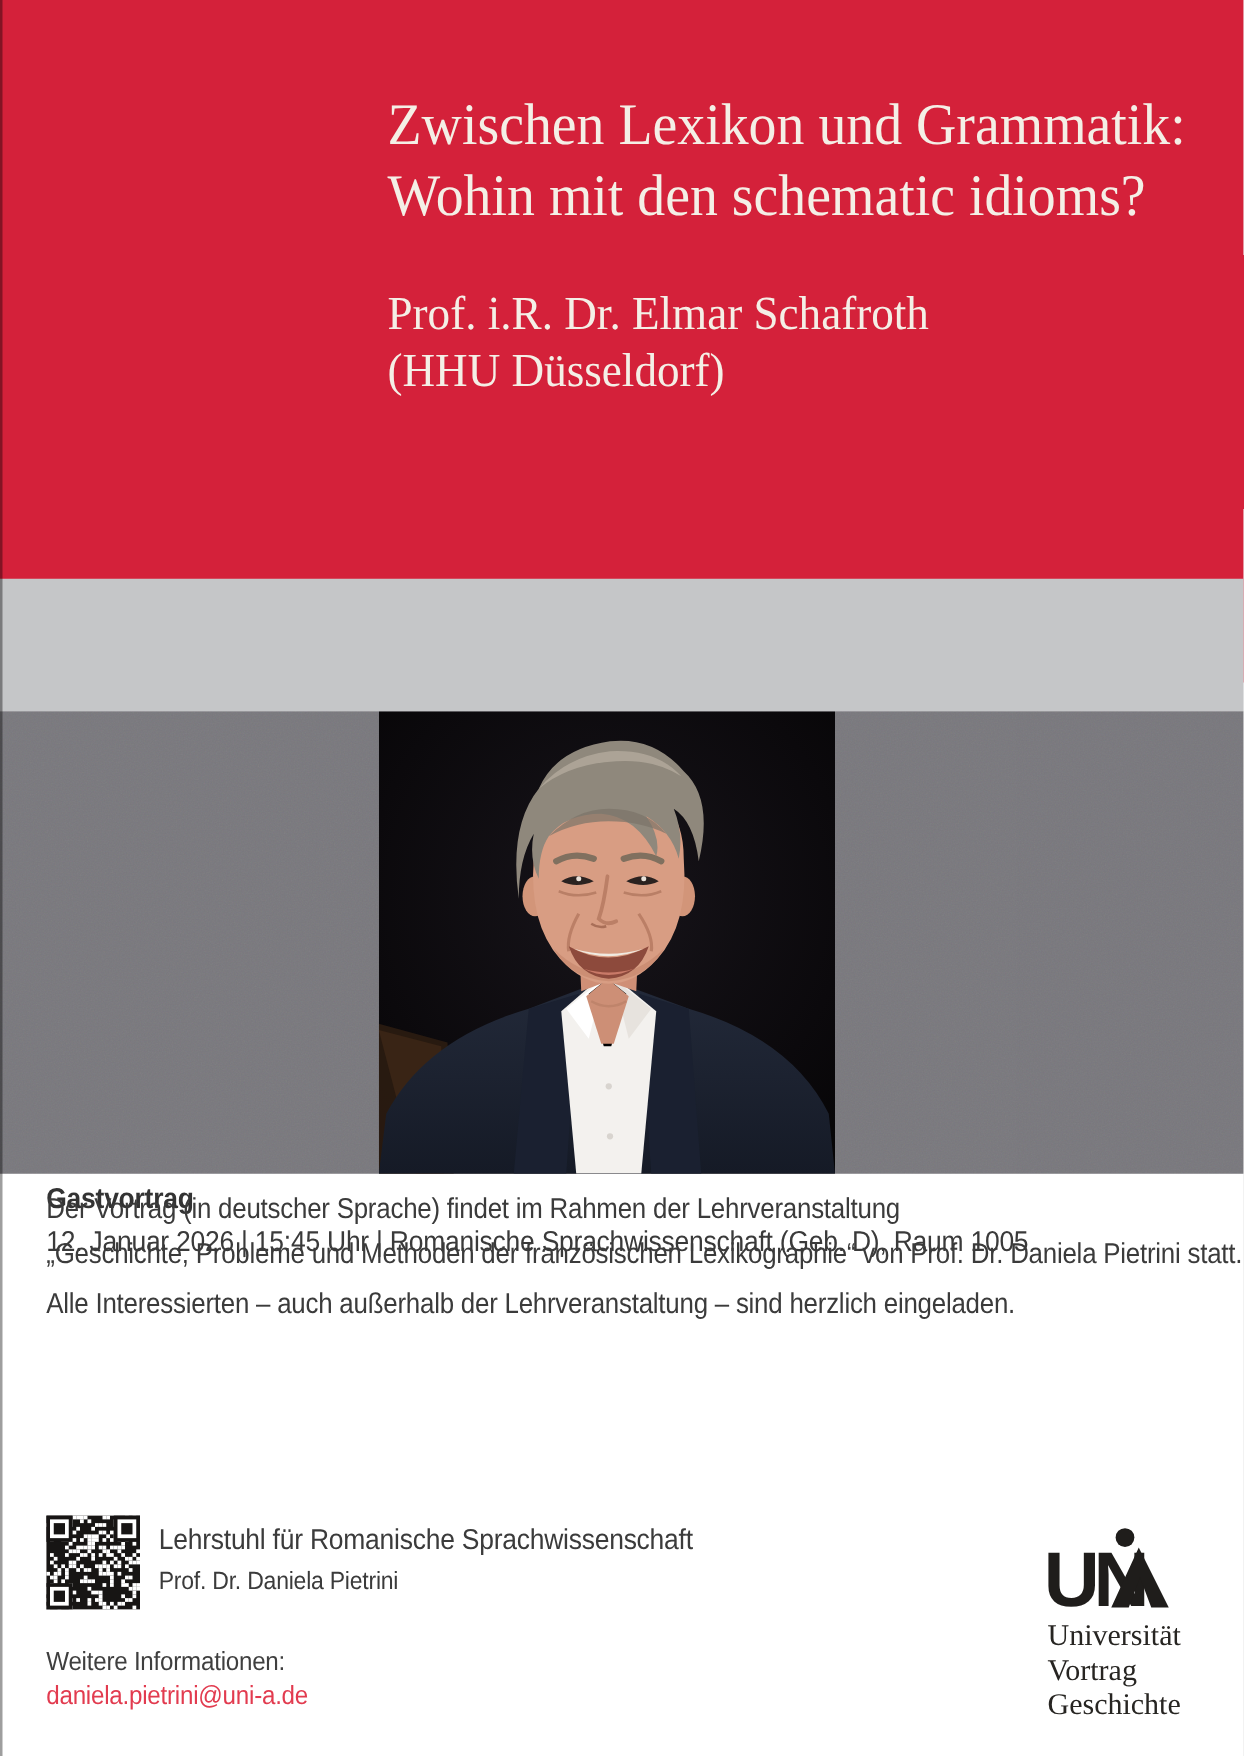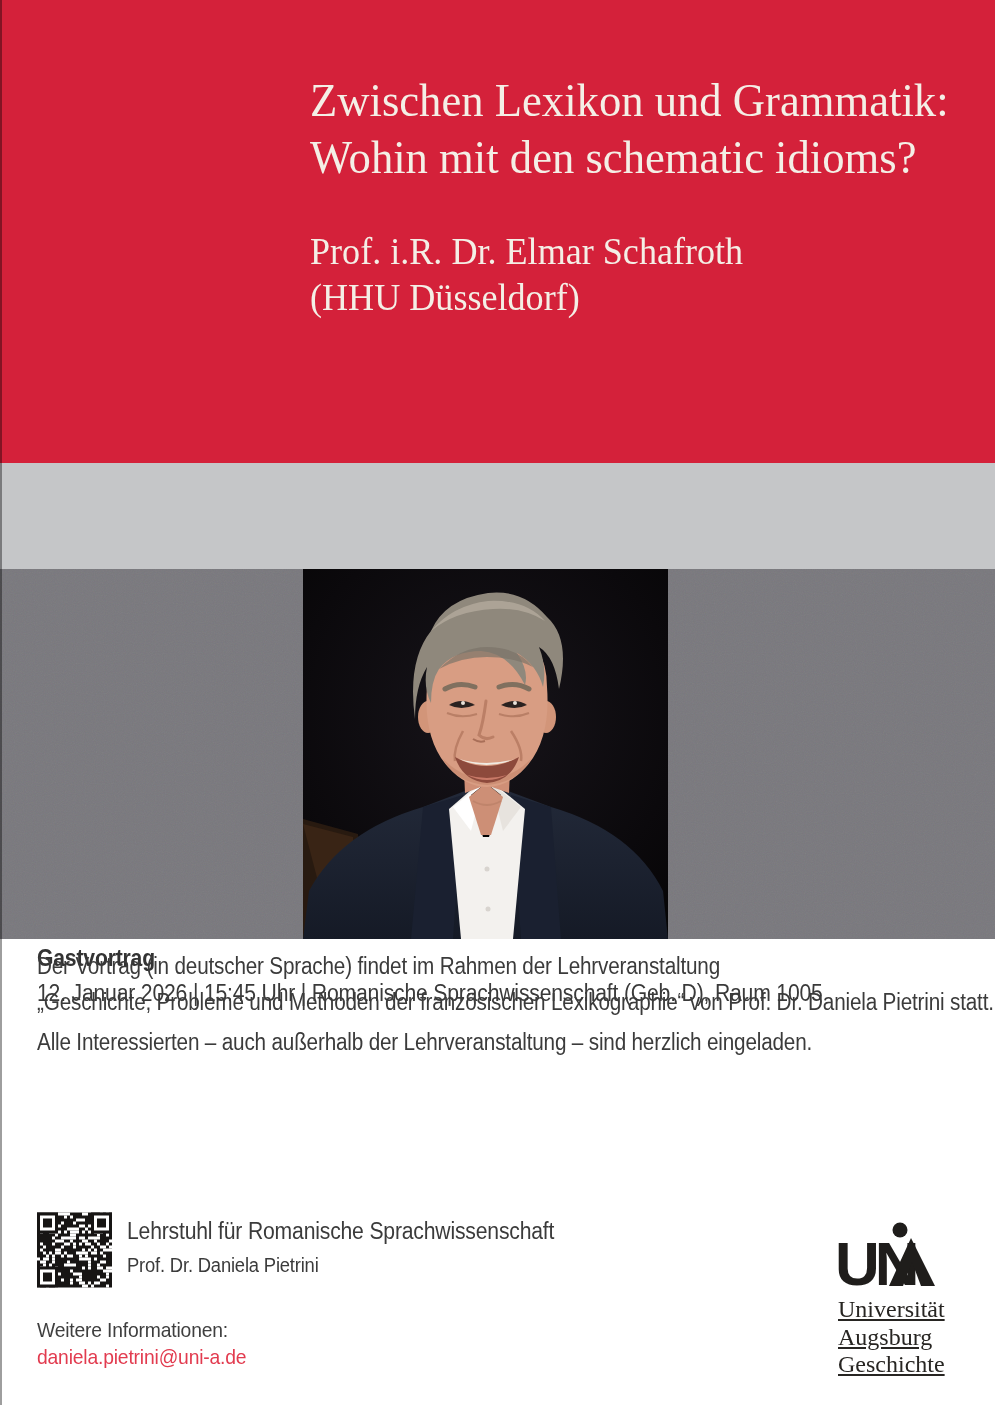--- a/index.html
+++ b/index.html
@@ -45,21 +45,21 @@
   .chair-prof { position:absolute; left:127px; top:1254px; font-size:20px; color:#3b3b3b;
     transform:scaleX(0.92); transform-origin:0 0; white-space:nowrap; letter-spacing:-0.2px; }
   .info-label { position:absolute; left:37px; top:1318px; font-size:21px; color:#3f3f3f;
     transform:scaleX(0.92); transform-origin:0 0; white-space:nowrap; letter-spacing:-0.2px; }
   .email { position:absolute; left:37px; top:1345px; font-size:21px; color:#e23b4f;
     transform:scaleX(0.92); transform-origin:0 0; white-space:nowrap; letter-spacing:-0.2px;
     text-decoration:none; cursor:pointer; display:block; }
 
   .logo-mark { position:absolute; left:837px; top:1222px; width:106px; height:66px; }
   .logo-text { position:absolute; left:838px; top:1296px; font-family:"Liberation Serif", serif;
-    font-size:24px; line-height:27.5px; color:#272522; white-space:nowrap;text-decoration:underline; }
+    font-size:24px; line-height:27.5px; color:#272522; white-space:nowrap; }
 </style>
 </head>
 <body>
 
 <div class="page">
   <div class="edge-left"></div>
 
   <div class="band-red">
     <div class="title-block">
       <div>Zwischen Lexikon und Grammatik:</div>
@@ -385,16 +385,16 @@
   <div class="info-label">Weitere Informationen:</div>
   <a class="email">daniela.pietrini@uni-a.de</a>
 
   <svg class="logo-mark" viewBox="0 0 106 66" xmlns="http://www.w3.org/2000/svg">
     <text x="-2" y="63" font-family="Liberation Sans, sans-serif" font-weight="bold" font-size="62" letter-spacing="-5" fill="#1f1d1b">UN</text>
     <circle cx="63" cy="8" r="7.5" fill="#1f1d1b"></circle>
     <path d="M52,64 L74,16 L98,64 L84,64 L75,40 L66,64 Z" fill="#1f1d1b" fill-rule="evenodd"></path>
   </svg>
   <div class="logo-text">
     <div>Universität</div>
-    <div>Augsburg</div>
+    <div>Vortrag</div>
     <div>Geschichte</div>
   </div>
 </div>
 
 </body></html>

